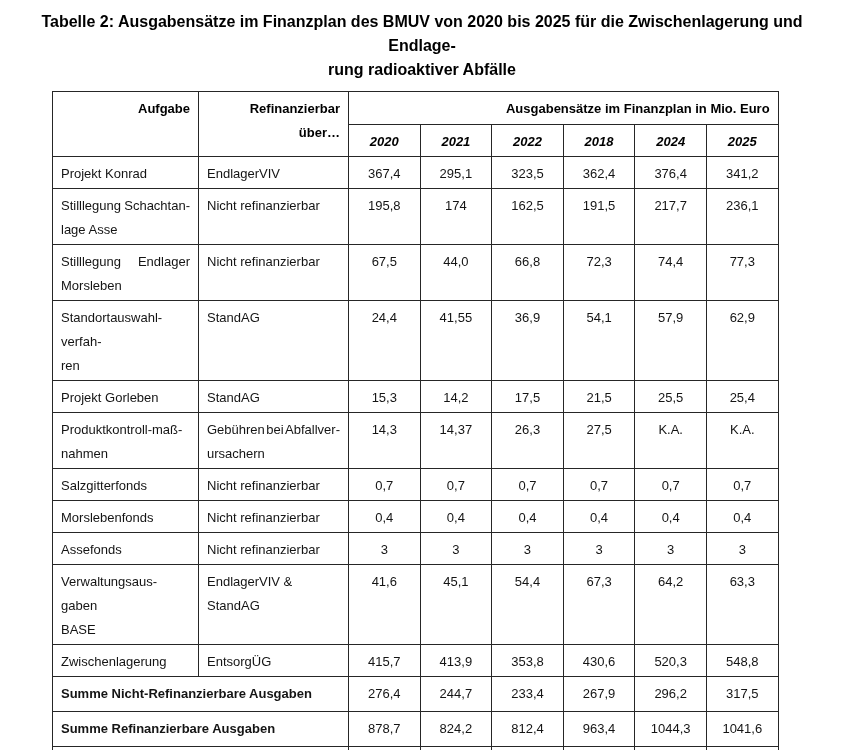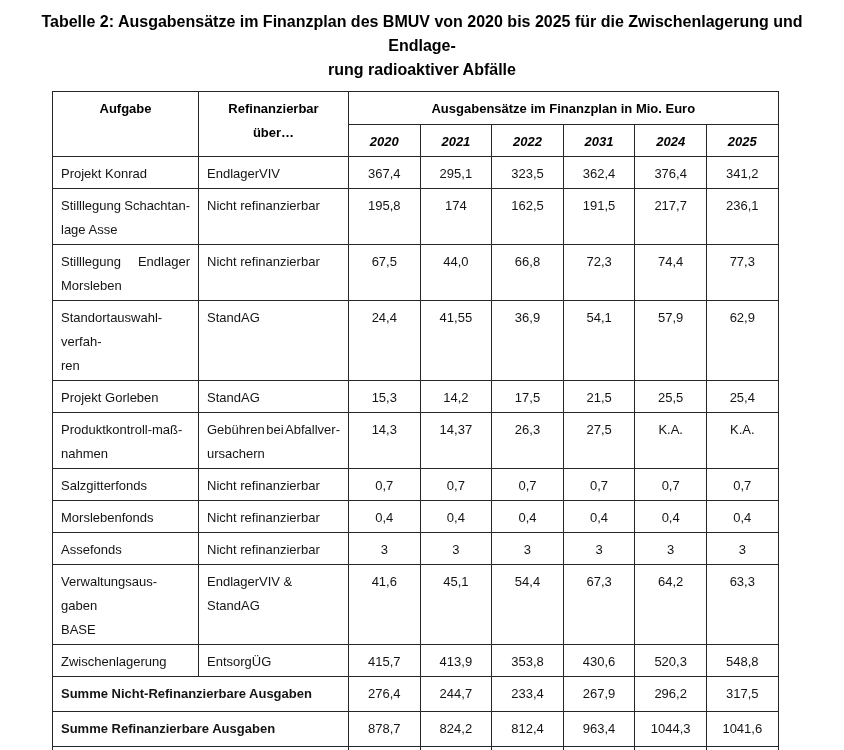--- a/index.html
+++ b/index.html
@@ -28,21 +28,21 @@
   .fin-table th,.fin-table td{
     border:1px solid #262626;
     vertical-align:top;
     font-size:13px;
     line-height:24px;
     padding:5px 8px 2px 8px;
     overflow:hidden;
     color:#141414;
   }
   .fin-table th{
-    text-align:center;
+    text-align:right;
     font-weight:bold;
     color:#000;
   }
   .hdr-row1{height:33px;}
   .hdr-row2{height:31px;}
   .year-cell{
     font-weight:bold;
     font-style:italic;
     text-align:center !important;
     padding:5px 4px 2px 4px !important;
@@ -87,21 +87,21 @@
     <thead>
       <tr class="hdr-row1">
         <th rowspan="2">Aufgabe</th>
         <th rowspan="2">Refinanzierbar über…</th>
         <th colspan="6">Ausgabensätze im Finanzplan in Mio. Euro</th>
       </tr>
       <tr class="hdr-row2">
         <th class="year-cell">2020</th>
         <th class="year-cell">2021</th>
         <th class="year-cell">2022</th>
-        <th class="year-cell">2031</th>
+        <th class="year-cell">2018</th>
         <th class="year-cell">2024</th>
         <th class="year-cell">2025</th>
       </tr>
     </thead>
     <tbody id="table-body">
         <tr class="row-single">
           <td>Projekt Konrad</td>
           <td>EndlagerVIV</td>
           <td class="num">367,4</td>
           <td class="num">295,1</td>

